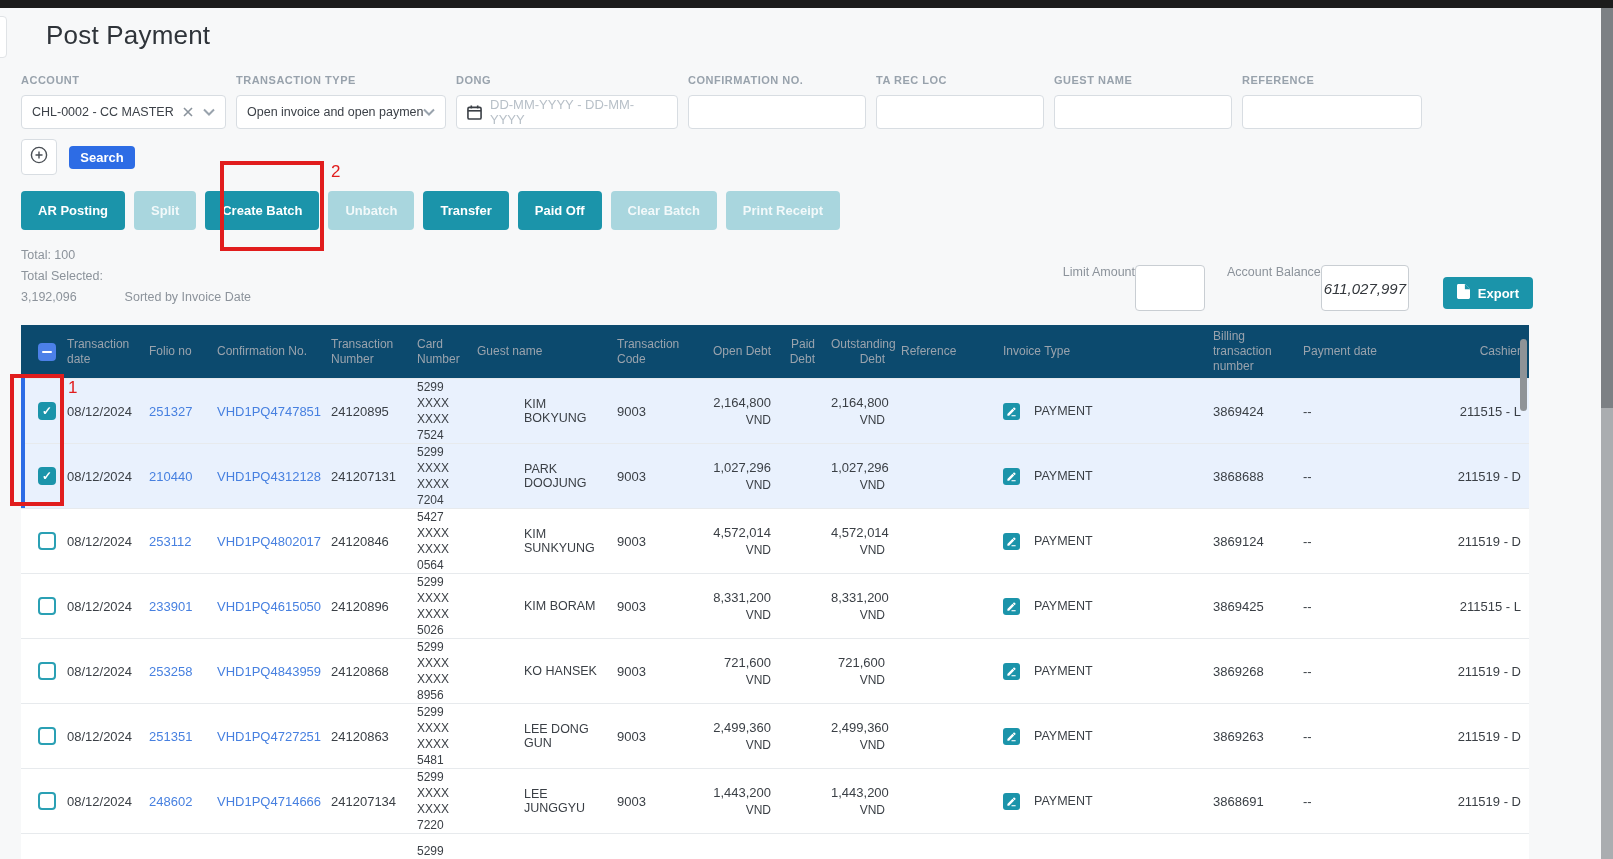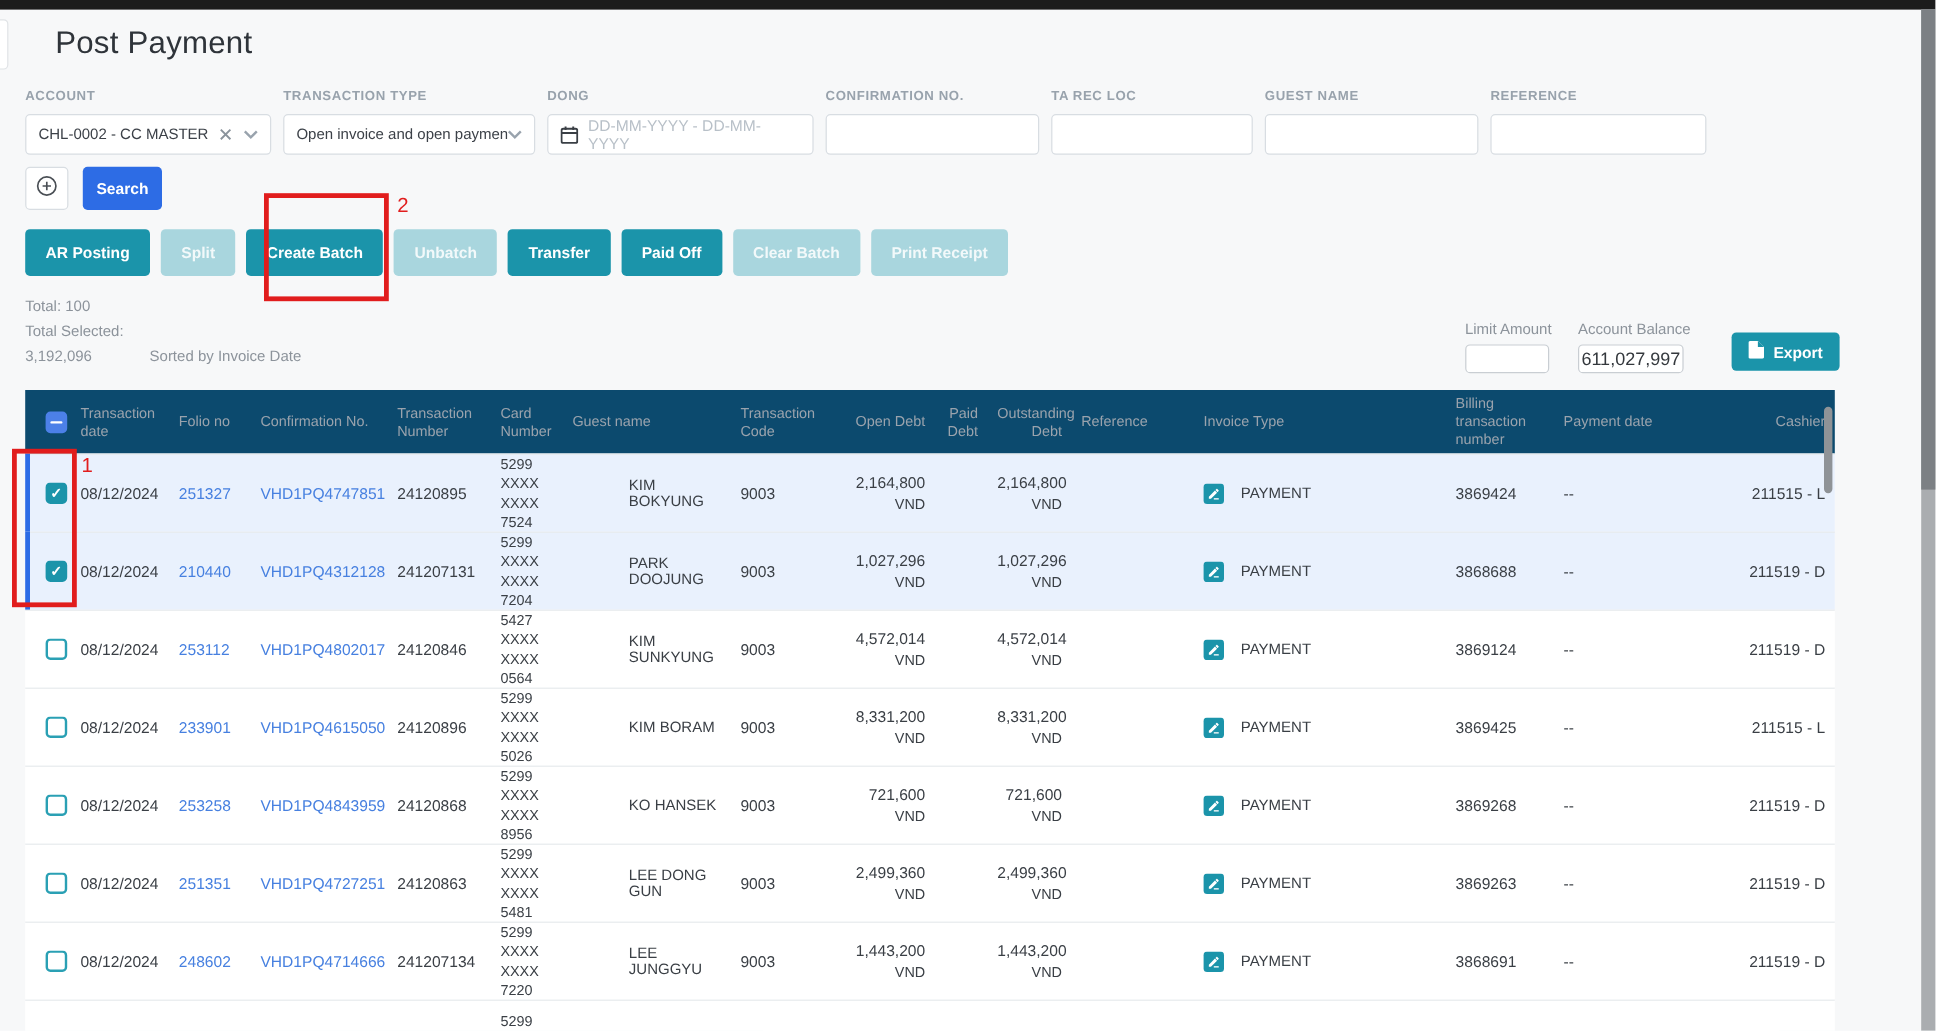--- a/index.html
+++ b/index.html
@@ -27,41 +27,41 @@
   .clear-x { margin:0 10px 0 6px; display:inline-flex; cursor:pointer; }
   .finput { height:34px; width:100%; background:#fff; border:1px solid #d8dde2;
     border-radius:4px; padding:0 10px; font-size:13px; color:#3c4148; outline:none; }
   .w205{width:205px}.w210{width:210px}.w222{width:222px}.w178{width:178px}.w168{width:168px}.w180{width:180px}
   .cal { margin-right:8px; display:inline-flex; }
 
   
   .row2 { display:flex; gap:12px; margin:10px 0 0 21px; align-items:center; }
   .plusbtn { width:36px; height:36px; background:#fff; border:1px solid #d8dde2;
     border-radius:4px; display:flex; align-items:center; justify-content:center; cursor:pointer; }
-  .searchbtn { min-width:66px; height:36px; background:#2d6ce5; color:#fff; border:none;
+  .searchbtn { min-width:66px; height:23px; background:#2d6ce5; color:#fff; border:none;
     border-radius:4px; font-weight:700; font-size:13px; font-family:inherit; cursor:pointer; }
 
   
   .actions { display:flex; gap:9px; margin:16px 0 0 21px; }
   .abtn { height:39px; padding:0 17px; border:none; border-radius:4px; font-size:13px;
     font-weight:700; color:#fff; font-family:inherit; cursor:pointer; white-space:nowrap; }
   .abtn.on { background:#1b94aa; }
   .abtn.off { background:#a9d6de; color:rgba(255,255,255,.85); cursor:default; }
 
   
   .summary { display:flex; justify-content:space-between; align-items:flex-end;
     margin:18px 80px 0 21px; }
   .totals { font-size:12.5px; color:#8c939b; }
   .totals > div { margin-bottom:7px; }
   .tline3 { display:flex; gap:48px; }
   .balances { display:flex; align-items:flex-end; gap:22px; }
-  .bgroup { display:flex; flex-direction:column; }
+  .bgroup { display:flex; flex-direction:row; }
   .blabel { font-size:12.5px; color:#8c939b; margin-bottom:6px; text-align:center; }
-  .bbox { height:24px; background:#fff; border:1px solid #c9ced3; border-radius:4px;
-    font-size:15px; color:#34383d; display:flex; align-items:center; justify-content:center; }
+  .bbox { height:46px; background:#fff; border:1px solid #c9ced3; border-radius:4px;
+    font-size:15px; color:#34383d; display:flex; align-items:center; justify-content:center;font-style:italic; }
   .limitbox { width:70px; }
   .balbox { width:88px; }
   .exportbtn { height:32px; margin-left:12px; margin-bottom:2px; padding:0 14px;
     background:#1b94aa; border:none; border-radius:4px; color:#fff; font-weight:700;
     font-size:13px; font-family:inherit; display:flex; align-items:center; gap:8px; cursor:pointer; }
 
   
   .table { position:relative; margin:14px 0 0 21px; width:1508px; background:#fff; }
   .trow { display:grid;
     grid-template-columns:38px 82px 68px 114px 86px 60px 140px 88px 82px 44px 70px 102px 210px 90px 95px 1fr;

